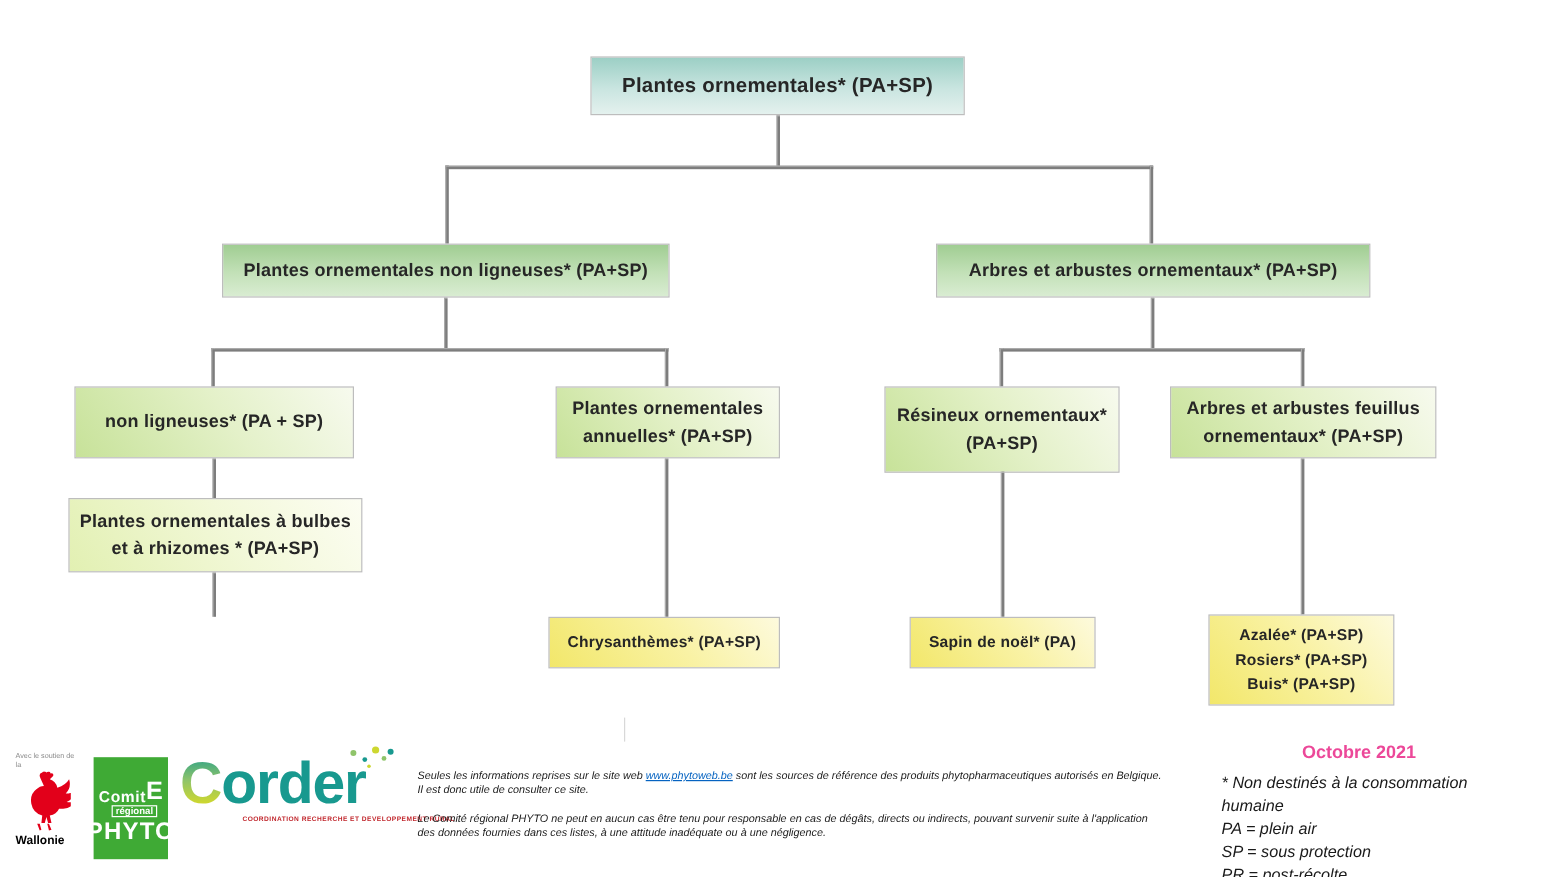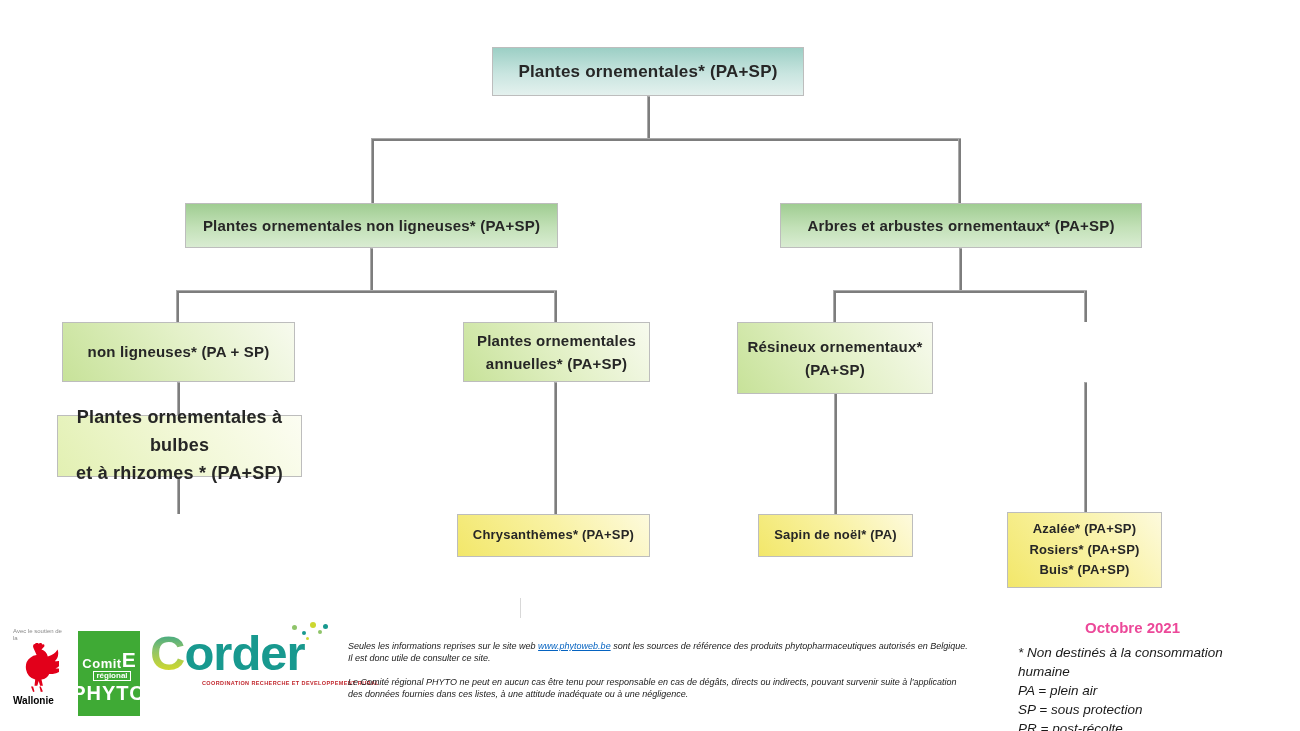--- a/index.html
+++ b/index.html
@@ -10,21 +10,21 @@
   
   .box{
     position:absolute;border:1px solid #bdbdbd;
     display:flex;flex-direction:column;align-items:center;justify-content:center;
     text-align:center;color:#262626;font-weight:600;letter-spacing:.2px;
     box-sizing:border-box;
   }
   .lvl1{background:linear-gradient(to bottom,#9ccfc5 0%,#c9e5e0 55%,#e4f1ee 100%);font-size:17px;}
   .lvl2{background:linear-gradient(to bottom,#a0cd92 0%,#c3e1b8 55%,#d9ecd2 100%);font-size:15px;}
   .lvl3{background:linear-gradient(55deg,#c7e299 0%,#e4f1c9 55%,#f7faee 100%);font-size:15px;line-height:1.55;}
-  .lvl4{background:linear-gradient(55deg,#e2f0b2 0%,#f2f8d8 55%,#fcfdf2 100%);font-size:18px;line-height:1.55;}
+  .lvl4{background:linear-gradient(55deg,#e2f0b2 0%,#f2f8d8 55%,#fcfdf2 100%);font-size:15px;line-height:1.55;}
   .leaf{background:linear-gradient(50deg,#f2e76a 0%,#f9f2a4 55%,#fdfadd 100%);font-size:13px;font-weight:700;line-height:1.6;}
   
   .conn{position:absolute;background:#7d7d7d;box-shadow:inset 1px 1px 0 rgba(255,255,255,.35);}
   .faint-line{position:absolute;background:#d8d8d8;}
   
   .wallonie{position:absolute;left:13px;top:628px;width:64px;height:99px;display:flex;flex-direction:column;align-items:flex-start;}
   .wallonie .support{font-size:6px;color:#8a8a8a;line-height:1.2;}
   .wallonie .rooster{margin:1px 0 0 4px;}
   .wallonie .name{font-size:10px;font-weight:700;color:#000;margin-top:0;}
   .phyto{
@@ -93,20 +93,24 @@
     <div>non ligneuses* (PA + SP)</div>
   </div>
   <div class="box lvl3" style="left:463px;top:322px;width:187px;height:60px;">
     <div>Plantes ornementales</div>
     <div>annuelles* (PA+SP)</div>
   </div>
   <div class="box lvl3" style="left:737px;top:322px;width:196px;height:72px;">
     <div>Résineux ornementaux*</div>
     <div>(PA+SP)</div>
   </div>
+  <div class="box lvl3" style="left:975px;top:322px;width:222px;height:60px;">
+    <div>Arbres et arbustes feuillus</div>
+    <div>ornementaux* (PA+SP)</div>
+  </div>
 
   <div class="box lvl4" style="left:57px;top:415px;width:245px;height:62px;">
     <div>Plantes ornementales à bulbes</div>
     <div>et à rhizomes * (PA+SP)</div>
   </div>
 
   <div class="box leaf" style="left:457px;top:514px;width:193px;height:43px;">
     <div>Chrysanthèmes* (PA+SP)</div>
   </div>
   <div class="box leaf" style="left:758px;top:514px;width:155px;height:43px;">

